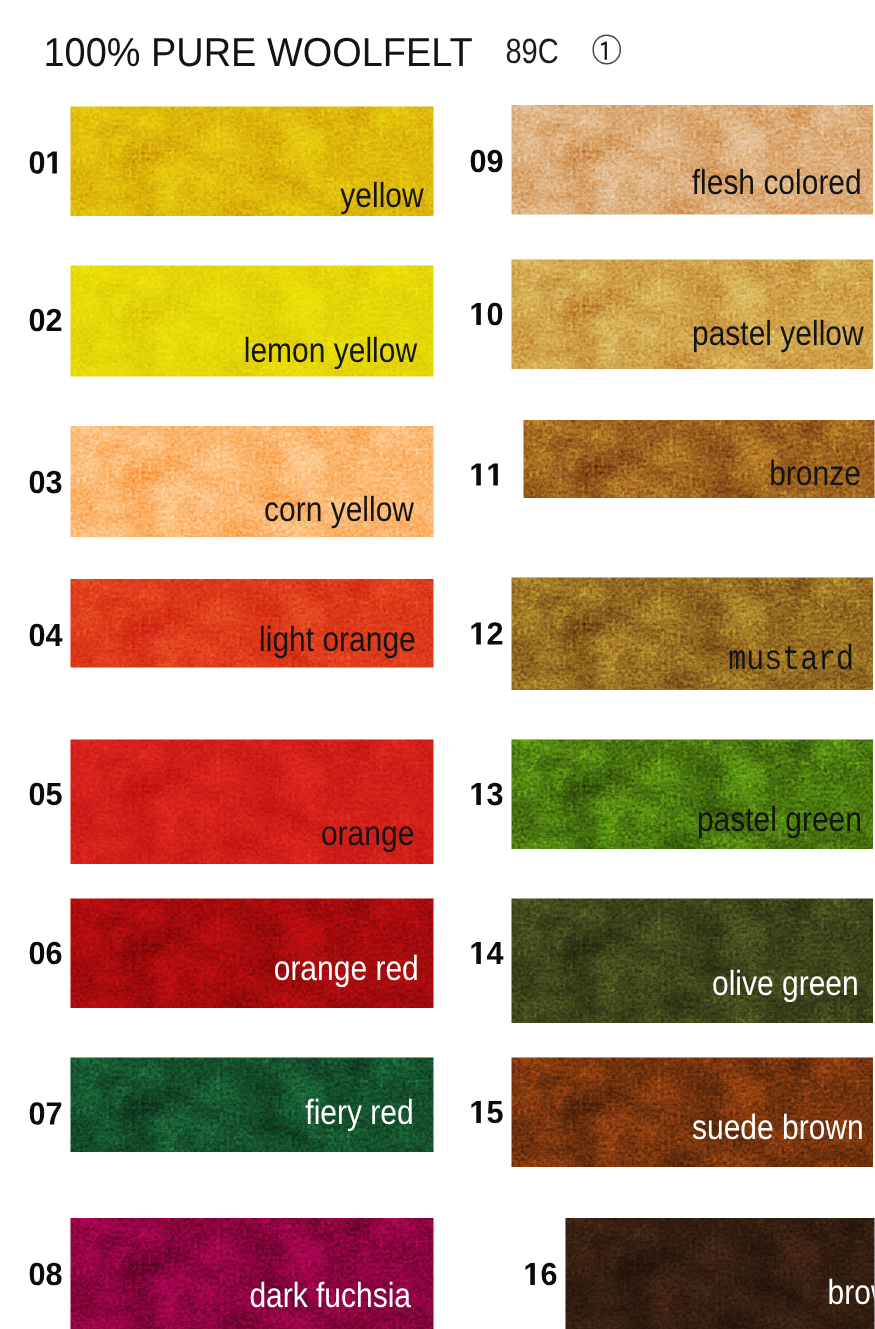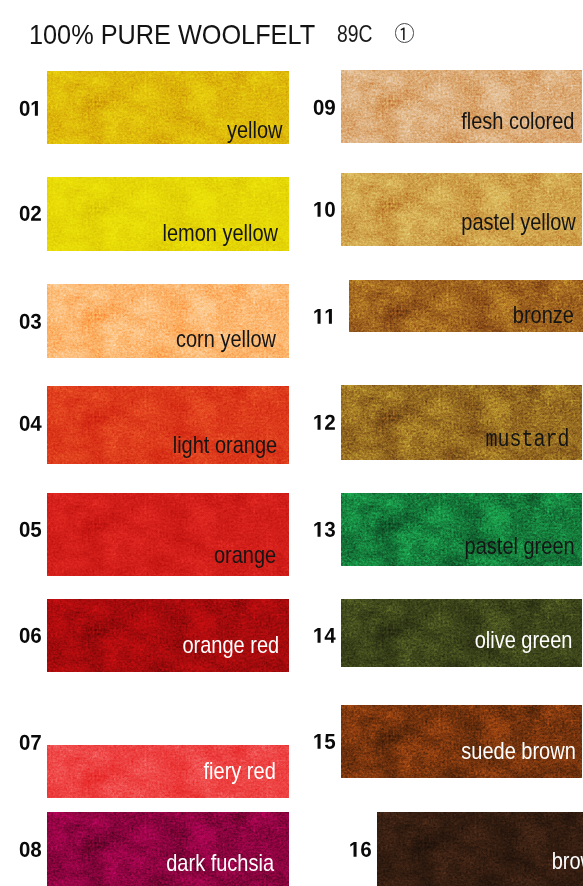--- a/index.html
+++ b/index.html
@@ -233,21 +233,21 @@
       </div>
       <div class="row" style="top: 386.3px; height: 73.4px;">
         <div class="idx" style="left: 19px; height: 73.4px;">
           <svg width="22.697" height="14.700" viewBox="0 0 2278 1409" preserveAspectRatio="none">
             <g transform="translate(0,1409) scale(1,-1)">
               <path d="M1055 705Q1055 348 932.5 164.0Q810 -20 565 -20Q81 -20 81 705Q81 958 134.0 1118.0Q187 1278 293.0 1354.0Q399 1430 573 1430Q823 1430 939.0 1249.0Q1055 1068 1055 705ZM773 705Q773 900 754.0 1008.0Q735 1116 693.0 1163.0Q651 1210 571 1210Q486 1210 442.5 1162.5Q399 1115 380.5 1007.5Q362 900 362 705Q362 512 381.5 403.5Q401 295 443.5 248.0Q486 201 567 201Q647 201 690.5 250.5Q734 300 753.5 409.0Q773 518 773 705Z" transform="translate(0,0)" fill="#0a0a0a"></path>
               <path d="M940 287V0H672V287H31V498L626 1409H940V496H1128V287ZM672 957Q672 1011 675.5 1074.0Q679 1137 681 1155Q655 1099 587 993L260 496H672Z" transform="translate(1139,0)" fill="#0a0a0a"></path>
             </g>
           </svg>
         </div>
-        <div class="swatch" style="left: 46.5px; width: 242.5px; height: 78px; background: rgb(223, 59, 27);">
+        <div class="swatch" style="left: 46.5px; width: 242.5px; height: 59px; background: rgb(223, 59, 27);">
           <svg class="tex" style="mix-blend-mode: overlay; opacity: 0.55;">
             <rect width="100%" height="100%" y="0" filter="url(#feltBlob)"></rect>
           </svg>
           <svg class="tex" style="mix-blend-mode: overlay; opacity: 0.25;">
             <rect width="100%" height="100%" y="0" filter="url(#feltStreak)"></rect>
           </svg>
           <svg class="tex" style="mix-blend-mode: overlay; opacity: 0.85;">
             <rect width="100%" height="100%" y="0" filter="url(#feltFine)"></rect>
           </svg>
           <div class="label" style="color: rgb(21, 21, 21); right: 12.1px; bottom: 6.8px;">light orange</div>
@@ -299,21 +299,21 @@
       </div>
       <div class="row" style="top: 705px; height: 73.7px;">
         <div class="idx" style="left: 19px; height: 73.7px;">
           <svg width="22.697" height="14.700" viewBox="0 0 2278 1409" preserveAspectRatio="none">
             <g transform="translate(0,1409) scale(1,-1)">
               <path d="M1055 705Q1055 348 932.5 164.0Q810 -20 565 -20Q81 -20 81 705Q81 958 134.0 1118.0Q187 1278 293.0 1354.0Q399 1430 573 1430Q823 1430 939.0 1249.0Q1055 1068 1055 705ZM773 705Q773 900 754.0 1008.0Q735 1116 693.0 1163.0Q651 1210 571 1210Q486 1210 442.5 1162.5Q399 1115 380.5 1007.5Q362 900 362 705Q362 512 381.5 403.5Q401 295 443.5 248.0Q486 201 567 201Q647 201 690.5 250.5Q734 300 753.5 409.0Q773 518 773 705Z" transform="translate(0,0)" fill="#0a0a0a"></path>
               <path d="M1049 1186Q954 1036 869.5 895.0Q785 754 722.0 611.5Q659 469 622.5 318.5Q586 168 586 0H293Q293 176 339.0 340.5Q385 505 472.0 675.5Q559 846 788 1178H88V1409H1049Z" transform="translate(1139,0)" fill="#0a0a0a"></path>
             </g>
           </svg>
         </div>
-        <div class="swatch" style="left: 46.5px; width: 242.5px; height: 53px; background: #ef4444; margin-top: 40px;">
+        <div class="swatch" style="left: 46.5px; width: 242.5px; height: 63px; background: #14532d;">
           <svg class="tex" style="mix-blend-mode: overlay; opacity: 0.55;">
             <rect width="100%" height="100%" y="0" filter="url(#feltBlob)"></rect>
           </svg>
           <svg class="tex" style="mix-blend-mode: overlay; opacity: 0.25;">
             <rect width="100%" height="100%" y="0" filter="url(#feltStreak)"></rect>
           </svg>
           <svg class="tex" style="mix-blend-mode: overlay; opacity: 0.85;">
             <rect width="100%" height="100%" y="0" filter="url(#feltFine)"></rect>
           </svg>
           <div class="label" style="color: rgb(255, 255, 255); right: 13.3px; bottom: 15.1px;">fiery red</div>
@@ -431,21 +431,21 @@
       </div>
       <div class="row" style="top: 493.2px; height: 72.7px;">
         <div class="idx" style="left: 312.8px; height: 72.7px;">
           <svg width="22.697" height="14.700" viewBox="0 0 2278 1409" preserveAspectRatio="none">
             <g transform="translate(0,1409) scale(1,-1)">
               <path d="M455 0V1175L130 962V1185L478 1409H760V0Z" transform="translate(0,0)" fill="#0a0a0a"></path>
               <path d="M1065 391Q1065 193 935.0 85.0Q805 -23 565 -23Q338 -23 204.0 81.5Q70 186 47 383L333 408Q360 205 564 205Q665 205 721.0 255.0Q777 305 777 408Q777 502 709.0 552.0Q641 602 507 602H409V829H501Q622 829 683.0 878.5Q744 928 744 1020Q744 1107 695.5 1156.5Q647 1206 554 1206Q467 1206 413.5 1158.0Q360 1110 352 1022L71 1042Q93 1224 222.0 1327.0Q351 1430 559 1430Q780 1430 904.5 1330.5Q1029 1231 1029 1055Q1029 923 951.5 838.0Q874 753 728 725V721Q890 702 977.5 614.5Q1065 527 1065 391Z" transform="translate(1139,0)" fill="#0a0a0a"></path>
             </g>
           </svg>
         </div>
-        <div class="swatch" style="left: 340.5px; width: 241.5px; height: 72.7px; background: #15803d;">
+        <div class="swatch" style="left: 340.5px; width: 241.5px; height: 72.7px; background: #4d7c0f;">
           <svg class="tex" style="mix-blend-mode: overlay; opacity: 0.55;">
             <rect width="100%" height="100%" y="0" filter="url(#feltBlob)"></rect>
           </svg>
           <svg class="tex" style="mix-blend-mode: overlay; opacity: 0.25;">
             <rect width="100%" height="100%" y="0" filter="url(#feltStreak)"></rect>
           </svg>
           <svg class="tex" style="mix-blend-mode: overlay; opacity: 0.85;">
             <rect width="100%" height="100%" y="0" filter="url(#feltFine)"></rect>
           </svg>
           <div class="label" style="color: rgb(21, 21, 21); right: 7.6px; bottom: 7.9px;">pastel green</div>
@@ -453,21 +453,21 @@
       </div>
       <div class="row" style="top: 598.8px; height: 73.6px;">
         <div class="idx" style="left: 312.8px; height: 73.6px;">
           <svg width="22.697" height="14.700" viewBox="0 0 2278 1409" preserveAspectRatio="none">
             <g transform="translate(0,1409) scale(1,-1)">
               <path d="M455 0V1175L130 962V1185L478 1409H760V0Z" transform="translate(0,0)" fill="#0a0a0a"></path>
               <path d="M940 287V0H672V287H31V498L626 1409H940V496H1128V287ZM672 957Q672 1011 675.5 1074.0Q679 1137 681 1155Q655 1099 587 993L260 496H672Z" transform="translate(1139,0)" fill="#0a0a0a"></path>
             </g>
           </svg>
         </div>
-        <div class="swatch" style="left: 340.5px; width: 241.5px; height: 68px; background: rgb(61, 70, 26);">
+        <div class="swatch" style="left: 340.5px; width: 241.5px; height: 83px; background: rgb(61, 70, 26);">
           <svg class="tex" style="mix-blend-mode: overlay; opacity: 0.55;">
             <rect width="100%" height="100%" y="0" filter="url(#feltBlob)"></rect>
           </svg>
           <svg class="tex" style="mix-blend-mode: overlay; opacity: 0.25;">
             <rect width="100%" height="100%" y="0" filter="url(#feltStreak)"></rect>
           </svg>
           <svg class="tex" style="mix-blend-mode: overlay; opacity: 0.85;">
             <rect width="100%" height="100%" y="0" filter="url(#feltFine)"></rect>
           </svg>
           <div class="label" style="color: rgb(255, 255, 255); right: 9.8px; bottom: 14.4px;">olive green</div>

